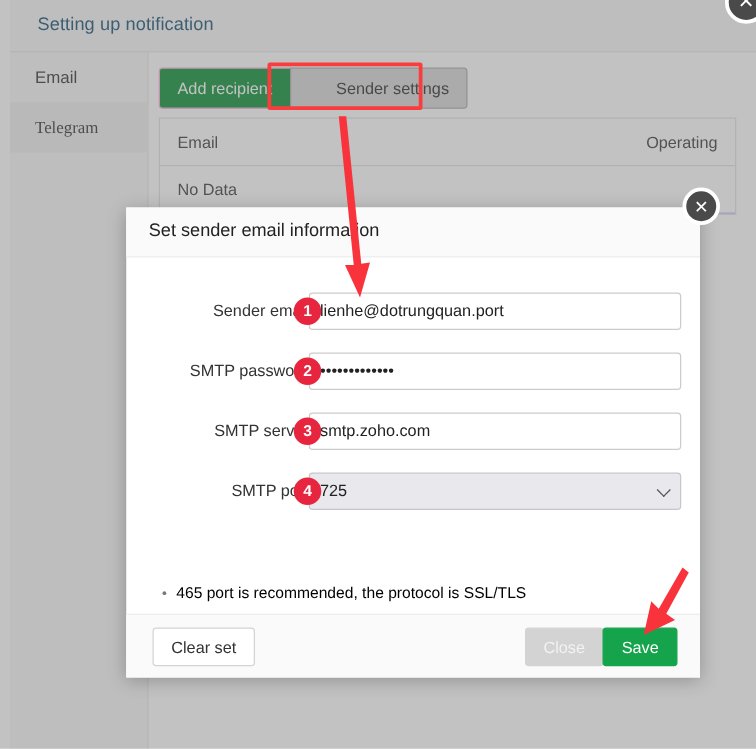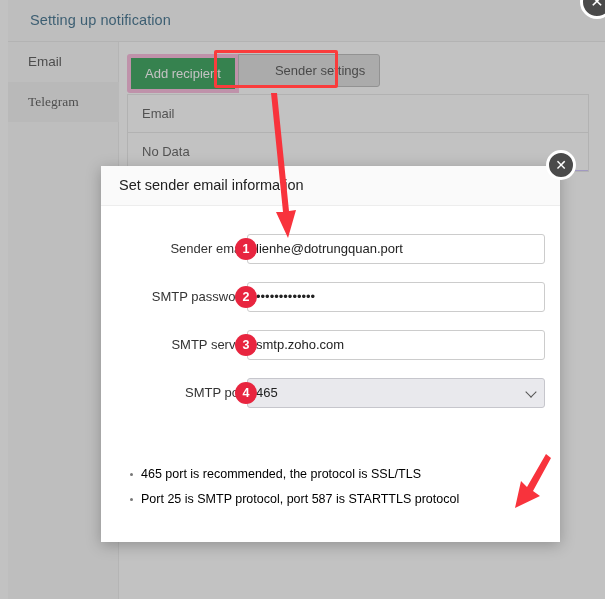--- a/index.html
+++ b/index.html
@@ -93,21 +93,21 @@
     font-size: 13px;
     padding: 8px 14px;
     border: 1px solid transparent;
     cursor: pointer;
     vertical-align: top;
   }
   #add-recipient {
     background: #008a2e;
     color: #fff;
     border-radius: 3px 0 0 3px;
-    border: 4px solid #f9a8d4;
+    border: 1px solid #f9a8d4;
   }
   #sender-settings {
     background: #d6d6d6;
     color: #222;
     border: 1px solid #a8a8a8;
     border-radius: 0 3px 3px 0;
     margin-left: -1px;
     padding-left: 36px;
   }
   
@@ -323,20 +323,21 @@
 
   <div id="main">
 
     <div id="btn-row">
       <span class="btn" id="add-recipient">Add recipient</span><span class="btn" id="sender-settings">Sender settings</span>
     </div>
 
     <div id="table">
       <div class="th-row">
         <span>Email</span>
+        <span class="col-right">Operating</span>
       </div>
       <div class="td-row">
         <span>No Data</span>
       </div>
     </div>
 
   </div>
 
   <div id="sender-hl"></div>
 
@@ -374,31 +375,36 @@
     <div class="field" style="top:124px;">
       <span class="field-label">SMTP server</span>
       <span class="badge">3</span>
       <div class="field-ctrl">smtp.zoho.com</div>
     </div>
 
     <div class="field" style="top:172px;">
       <span class="field-label">SMTP port</span>
       <span class="badge">4</span>
       <div class="field-ctrl select">
-        <span>465</span>
+        <span>725</span>
         <span class="chev"></span>
       </div>
     </div>
 
     <ul id="notes">
       <li>465 port is recommended, the protocol is SSL/TLS</li>
       <li>Port 25 is SMTP protocol, port 587 is STARTTLS protocol</li>
     </ul>
   </div>
 
+  <div id="modal-footer">
+    <span class="fbtn" id="clear-set">Clear set</span>
+    <span class="fbtn" id="close-btn">Close</span>
+    <span class="fbtn" id="save-btn">Save</span>
+  </div>
 </div>
 
 <svg id="arrows" viewBox="0 0 605 599" width="605" height="599">
 
   <g>
     <path d="M 271 93 L 283 212 L 276 212 L 288 238 L 296 210 L 289 211 L 277 93 Z" fill="#f8333c"></path>
   </g>
 
   <g>
     <path d="M 546 454 L 527 487 L 521 481 L 515 508 L 540 496 L 533 491 L 551 458 Z" fill="#f8333c"></path>

